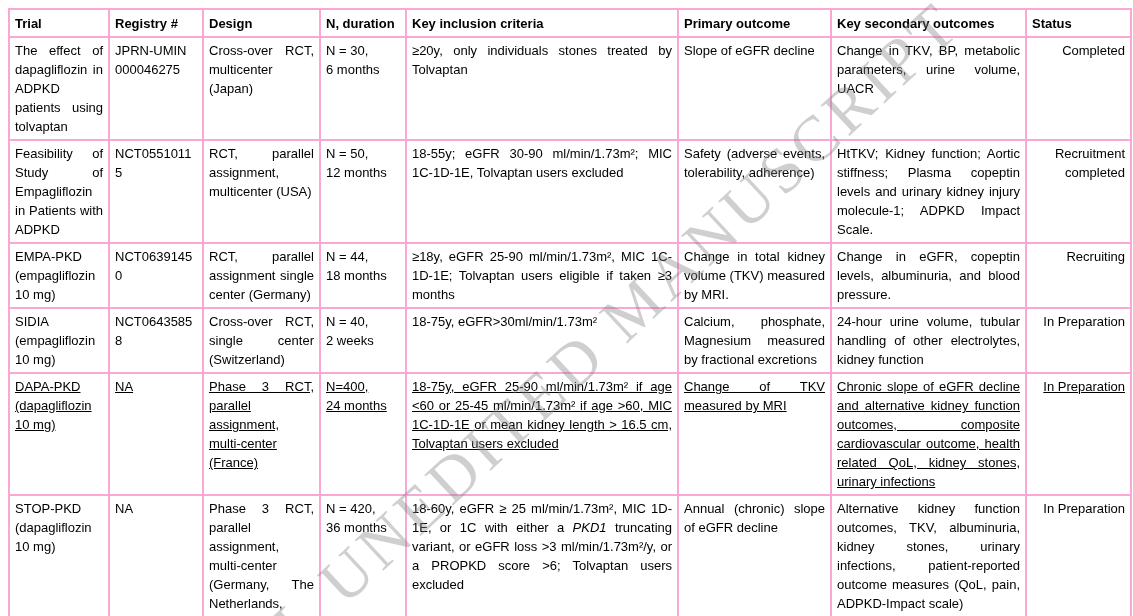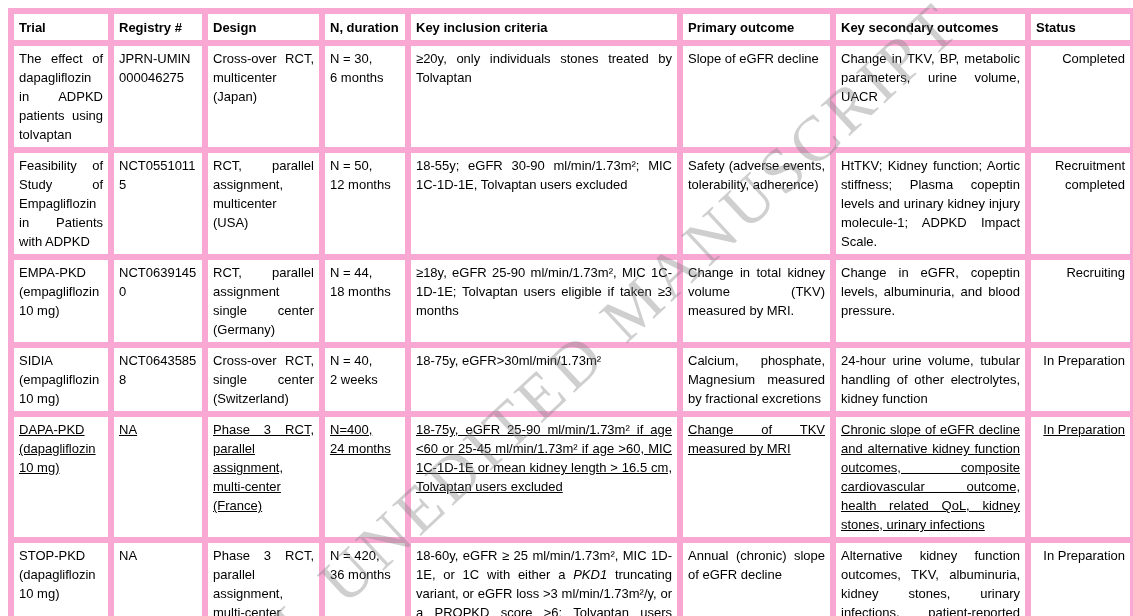--- a/index.html
+++ b/index.html
@@ -29,21 +29,21 @@
     pointer-events: none;
   }
   table.trials-table {
     border-collapse: collapse;
     table-layout: fixed;
     width: 1122px;
     background: #ffffff;
     border: 2px solid #000000;
   }
   .trials-table th, .trials-table td {
-    border: 6px solid #f9a8d4;
+    border: 2px solid #f9a8d4;
     vertical-align: top;
     padding: 3px 5px;
     font-size: 13px;
     line-height: 19px;
     color: #000000;
     word-wrap: break-word;
   }
   .trials-table th {
     text-align: left;
     font-weight: bold;

